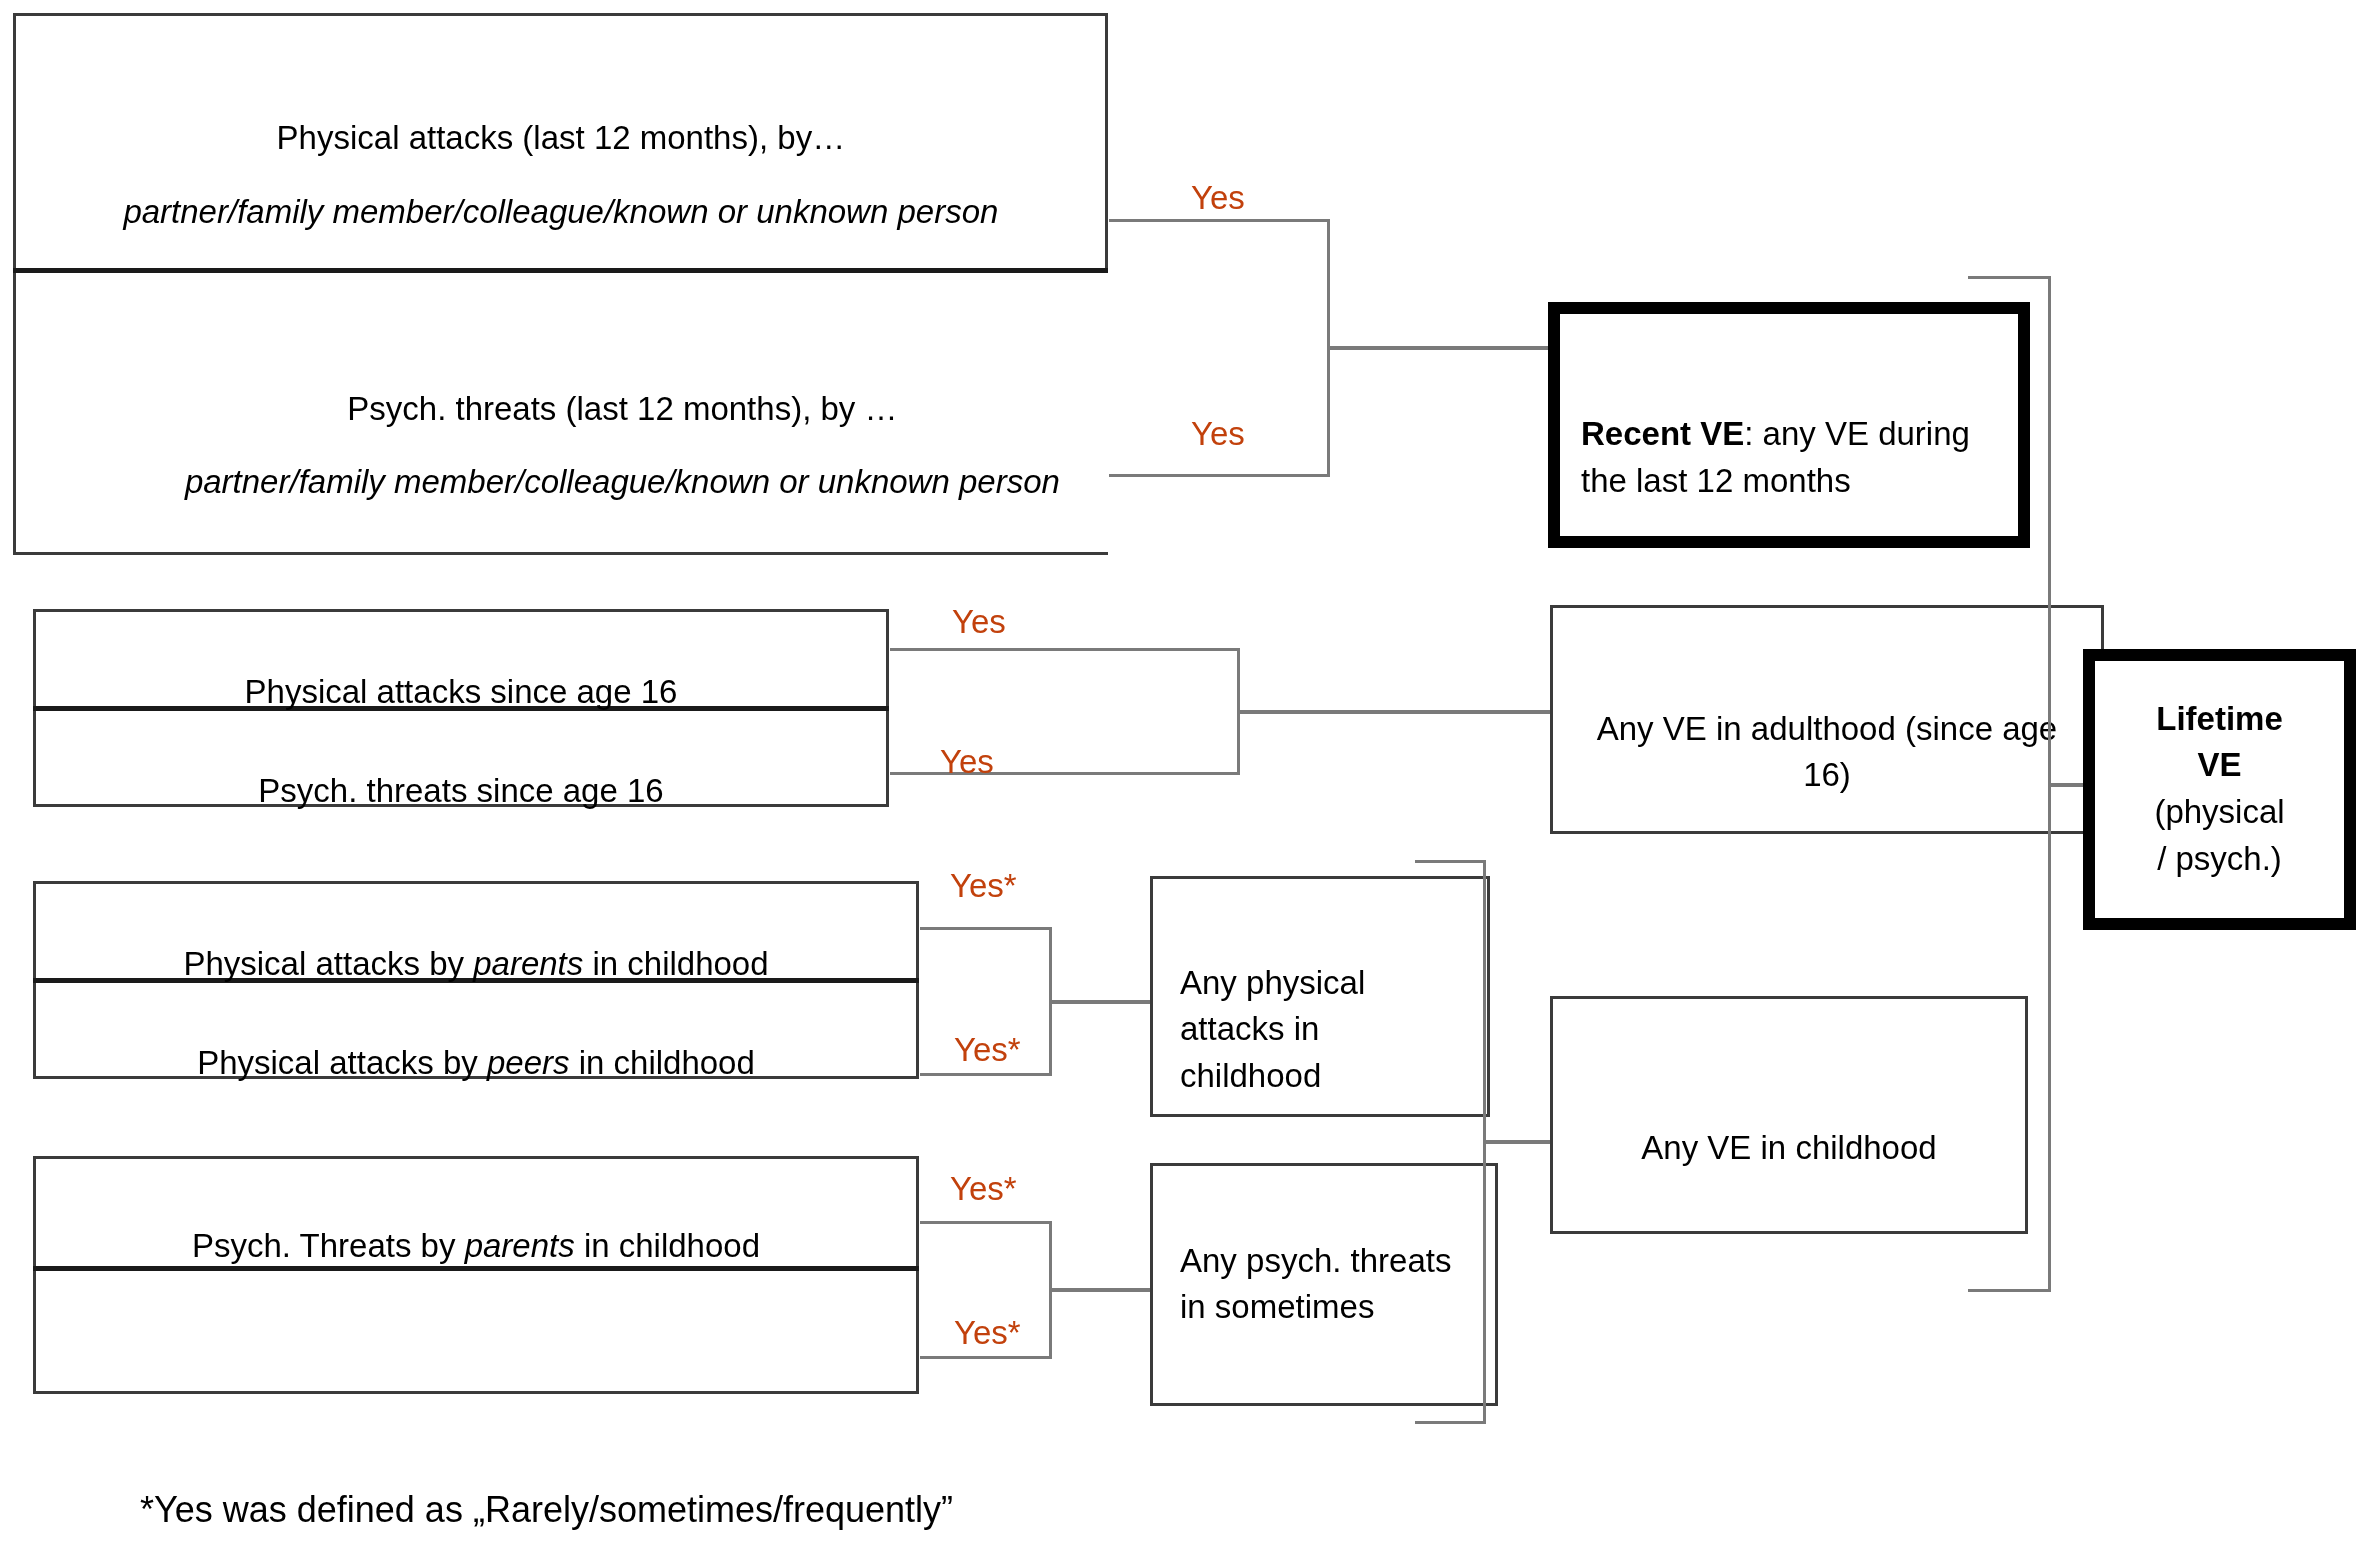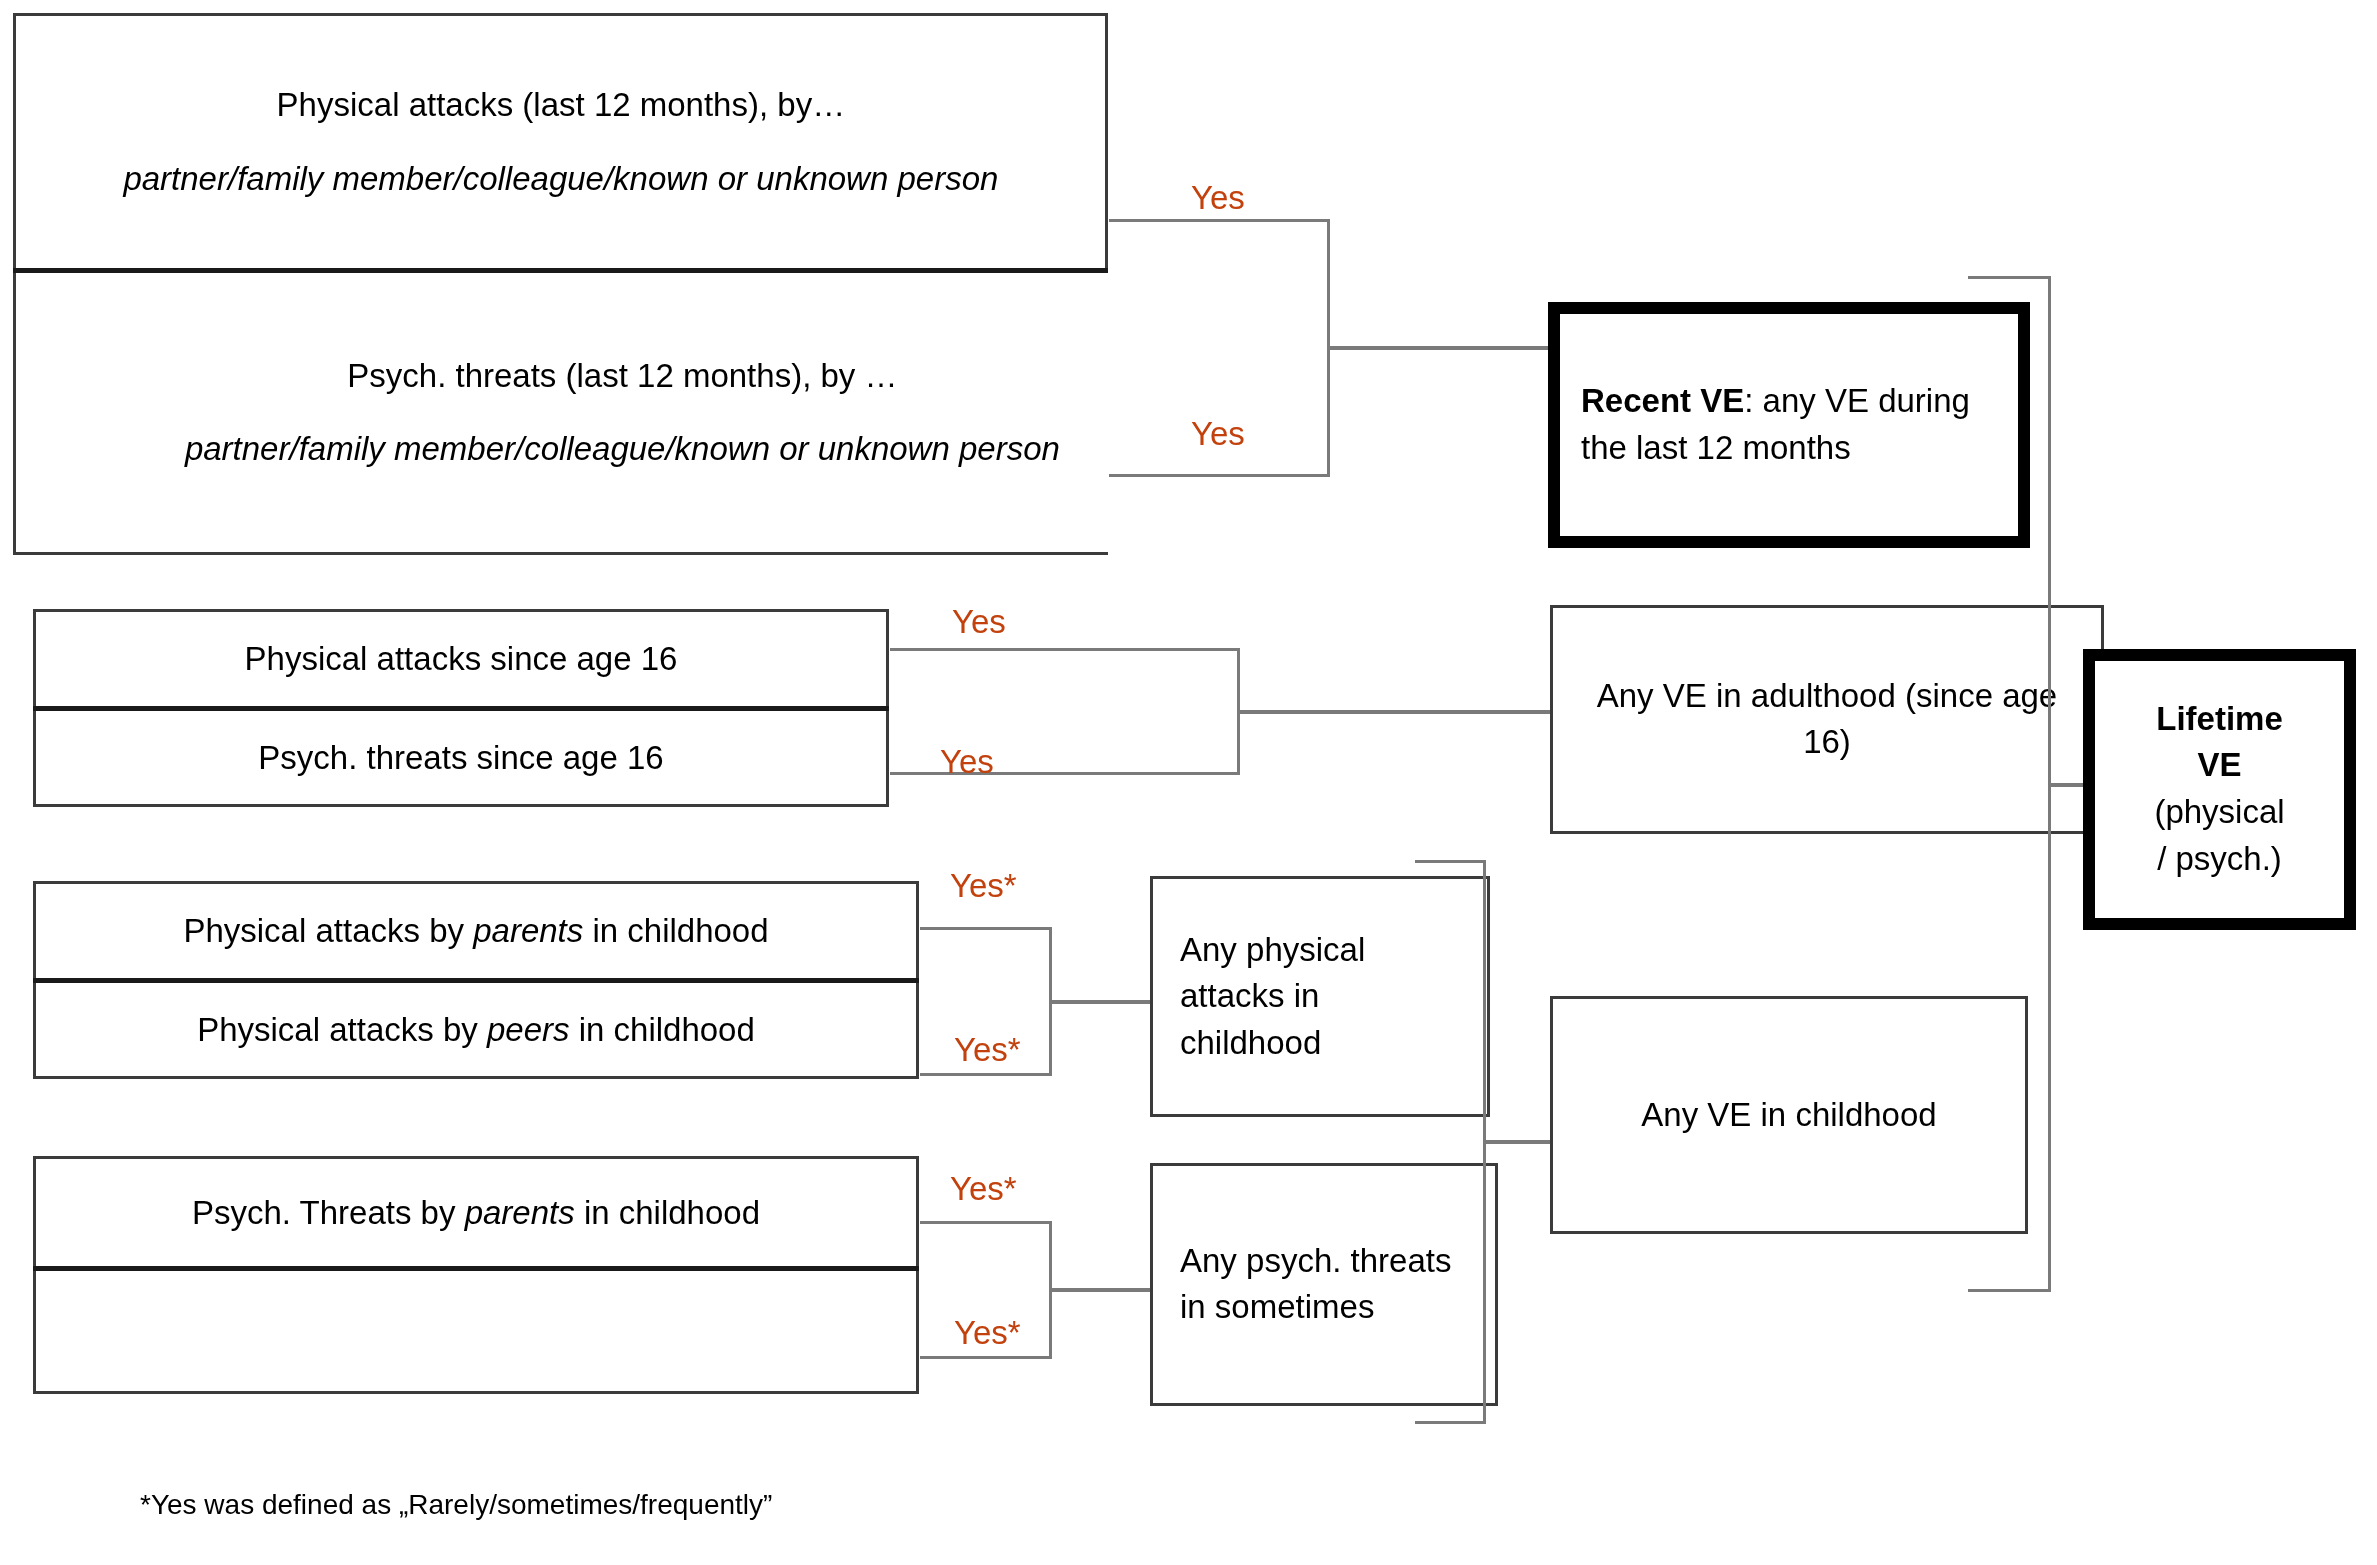--- a/index.html
+++ b/index.html
@@ -41,21 +41,21 @@
     line-height: 1.42;
     font-size: 33px;
     color: #000000;
   }
   .center-v {
     top: 50%;
     transform: translateY(-50%);
   }
   .t-center { text-align: center; }
   .t-left   { text-align: left; }
-  .pad-h    { padding: 0 21px; }
+  .pad-h    { padding: 0 21px; margin-top: 33px; }
 
   .italic { font-style: italic; }
   .bold   { font-weight: bold; }
 
   
   
   .bracket-right {
     position: absolute;
     box-sizing: border-box;
     border-top: 3.7px solid #7a7a7a;
@@ -72,21 +72,21 @@
 
   .yes-label {
     position: absolute;
     font-size: 33px;
     color: #c2410c;
     white-space: nowrap;
   }
 
   .footnote {
     position: absolute;
-    font-size: 28px;
+    font-size: 36px;
     color: #000000;
     white-space: nowrap;
   }
 </style>
 </head>
 <body>
 
 <div id="canvas">
 
   <div class="node box-thin" style="left:13.4px; top:13.4px; width:1095px; height:542px;">

